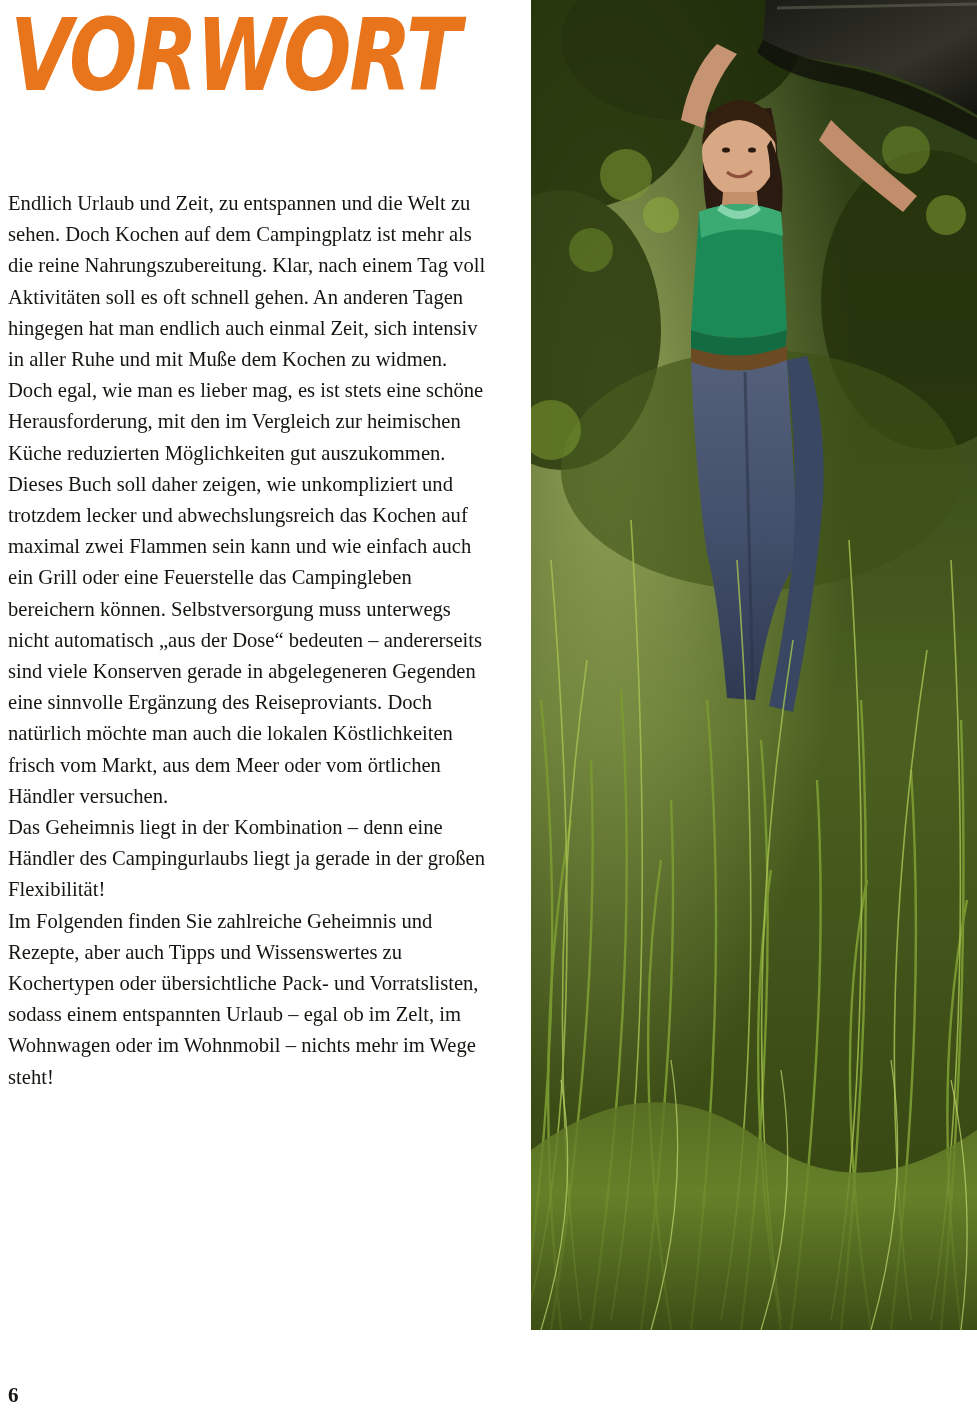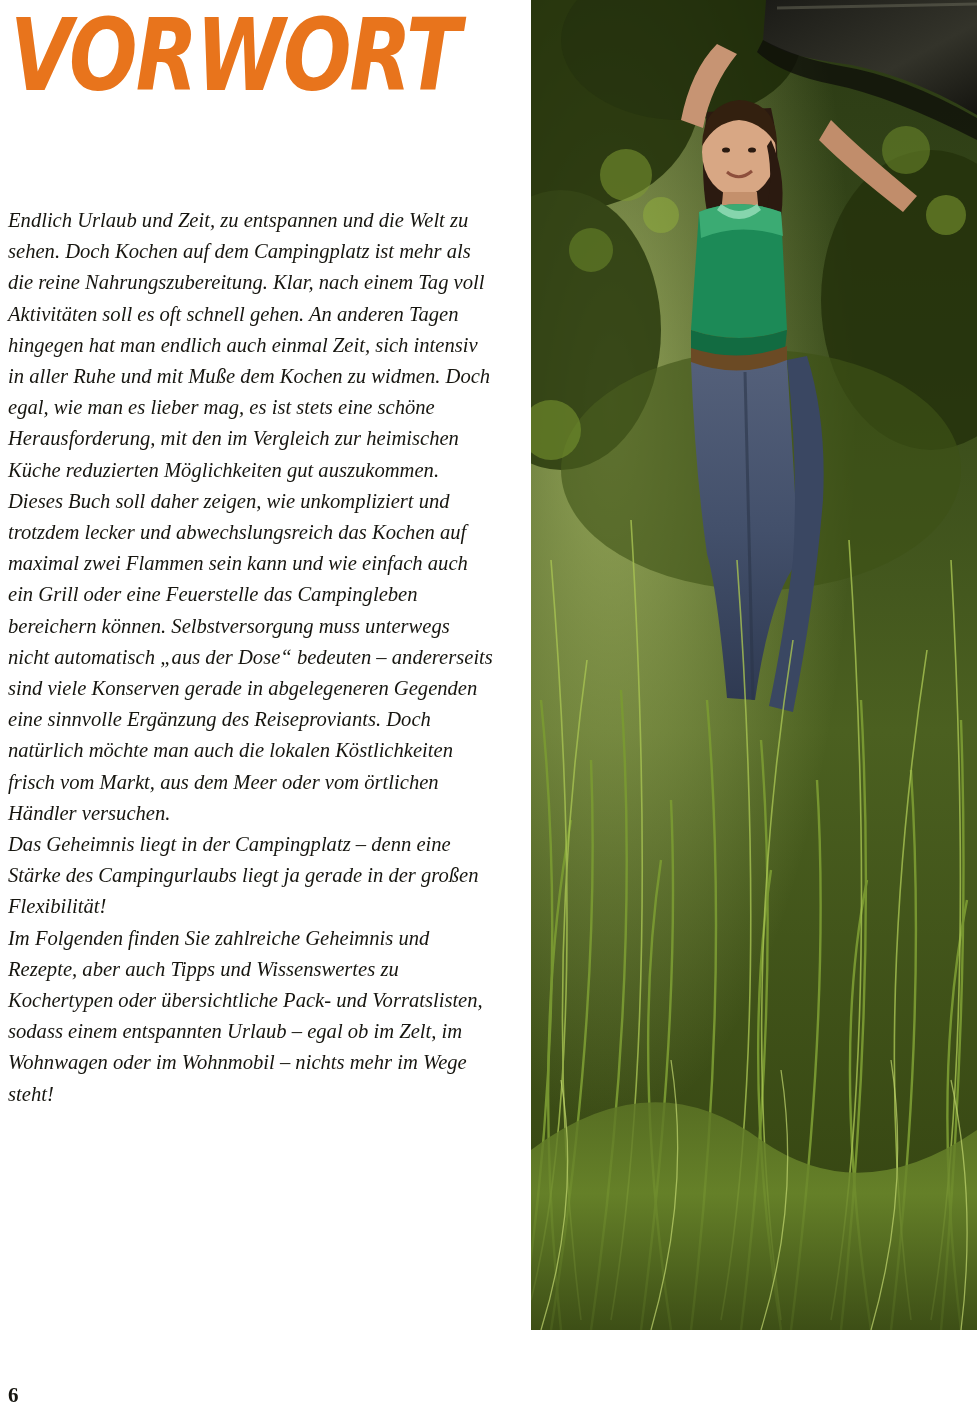--- a/index.html
+++ b/index.html
@@ -37,23 +37,22 @@
     text-transform: uppercase;
     transform: scaleY(1.18) scaleX(0.96);
     transform-origin: left top;
     white-space: nowrap;
   }
 
   
   .text-col {
     position: absolute;
     left: 8px;
-    top: 205px;
+    top: 188px;
     width: 487px;
-    font-style: italic;
   }
   .text-col p {
     margin: 0;
     font-family: "Liberation Serif", serif;
     font-size: 20.6px;
     line-height: 31.2px;
     color: #16150f;
     text-align: left;
     hyphens: manual;
   }
@@ -90,21 +89,21 @@
 </head>
 <body>
 
 <div class="page">
 
   <div class="heading">Vorwort</div>
 
   <div class="text-col">
     <p class="p1">Endlich Urlaub und Zeit, zu entspannen und die Welt zu sehen. Doch Kochen auf dem Campingplatz ist mehr als die reine Nahrungszubereitung. Klar, nach einem Tag voll Aktivitäten soll es oft schnell gehen. An anderen Tagen hingegen hat man endlich auch einmal Zeit, sich intensiv in aller Ruhe und mit Muße dem Kochen zu widmen. Doch egal, wie man es lieber mag, es ist stets eine schöne Herausforderung, mit den im Vergleich zur heimischen Küche reduzierten Möglichkeiten gut auszukommen.</p>
     <p class="p2">Dieses Buch soll daher zeigen, wie unkompliziert und trotzdem lecker und abwechslungsreich das Kochen auf maximal zwei Flammen sein kann und wie einfach auch ein Grill oder eine Feuerstelle das Campingleben bereichern können. Selbstversorgung muss unterwegs nicht automatisch „aus der Dose“ bedeuten – andererseits sind viele Konserven gerade in abgelegeneren Gegenden eine sinnvolle Ergänzung des Reiseproviants. Doch natürlich möchte man auch die lokalen Köstlichkeiten frisch vom Markt, aus dem Meer oder vom örtlichen Händler versuchen.</p>
-    <p class="p3">Das Geheimnis liegt in der Campingplatz – denn eine Stärke des Campingurlaubs liegt ja gerade in der großen Flexibilität!</p>
+    <p class="p3">Das Geheimnis liegt in der Kombination – denn eine Händler des Campingurlaubs liegt ja gerade in der großen Flexibilität!</p>
     <p class="p4">Im Folgenden finden Sie zahlreiche Geheimnis und  Rezepte, aber auch Tipps und Wissenswertes zu Kochertypen oder übersichtliche Pack- und Vorratslisten, sodass einem entspannten Urlaub – egal ob im Zelt, im Wohnwagen oder im Wohnmobil – nichts mehr im Wege steht!</p>
   </div>
 
   <div class="photo">
     <svg width="446" height="1330" viewBox="0 0 446 1330" xmlns="http://www.w3.org/2000/svg" aria-hidden="true">
       <defs>
         <linearGradient id="skyTrees" x1="0" y1="0" x2="0" y2="1">
           <stop offset="0%" stop-color="#2b3a14"></stop>
           <stop offset="25%" stop-color="#37491a"></stop>
           <stop offset="55%" stop-color="#4b6020"></stop>

